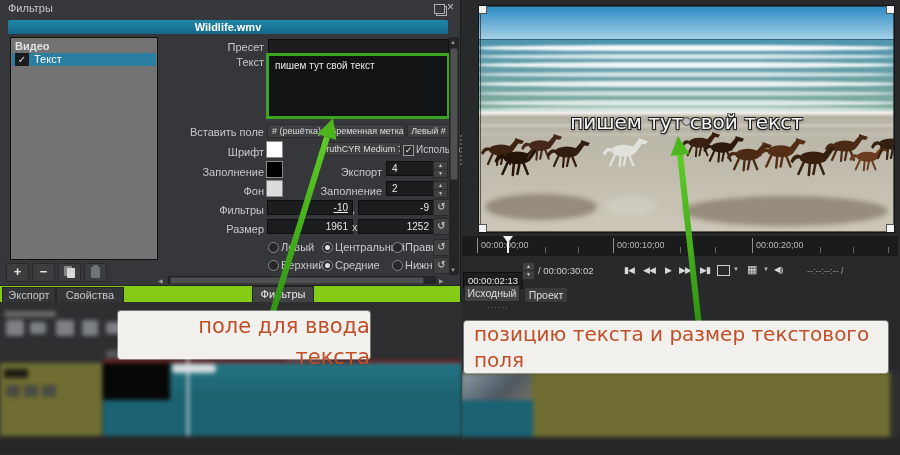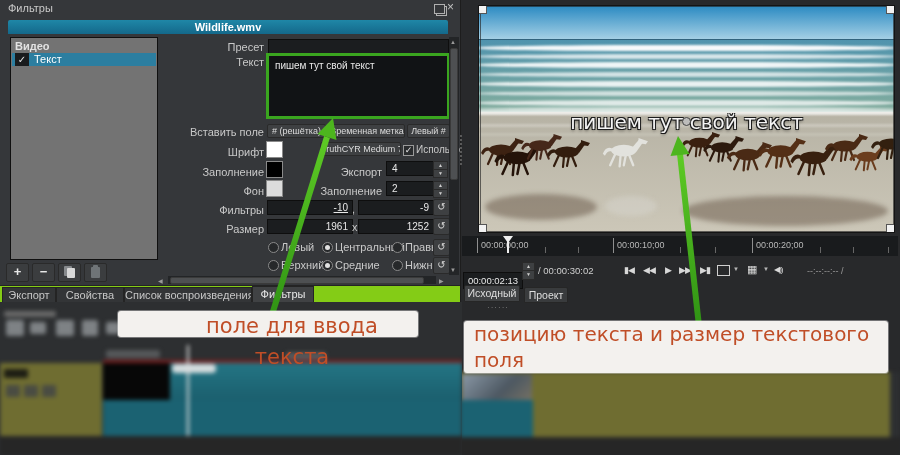--- a/index.html
+++ b/index.html
@@ -97,21 +97,21 @@
   .fitico{width:11px;height:9px;border:1px solid #cfcfcf;}
   .ddown{color:#b5b5b5;font-size:6px;}
   .inout{font-size:9px;color:#9a9a9a;white-space:nowrap;}
   .ptab{position:absolute;height:15px;background:#393b3d;border:1px solid #262626;border-radius:2px 2px 0 0;
     color:#dedede;font-size:10.5px;text-align:center;line-height:15px;}
   .pdots{left:18px;top:303px;width:40px;font-size:8px;color:#7a7a7a;text-align:center;letter-spacing:1px;}
 
   
   .note{background:#f3f1ee;border-radius:3px;color:#c04e27;font-family:"DejaVu Sans",sans-serif;z-index:40;
     box-shadow:0 0 0 1px rgba(255,255,255,.35);}
-  #note1{left:118px;top:311px;width:252px;height:26px;font-size:21px;text-align:center;line-height:31px;padding-left:48px;}
+  #note1{left:118px;top:311px;width:252px;height:48px;font-size:21px;text-align:right;line-height:31px;}
   #note2{left:464px;top:321px;width:424px;height:52px;font-size:20px;line-height:26px;padding-left:10px;box-sizing:border-box;}
   #arrows{left:0;top:0;z-index:30;pointer-events:none;}
 </style>
 </head>
 <body>
 
 <div id="app">
 
   <div id="filters" class="abs">
     <div class="abs dock-title">Фильтры</div>
@@ -205,21 +205,20 @@
     <div class="abs toolbtn" style="left:58px;top:263px;">
         <span class="ico-copy"></span>
       </div>
     <div class="abs toolbtn" style="left:84px;top:263px;">
         <span class="ico-paste"></span>
       </div>
 
     <div id="tabbar" class="abs">
       <div class="tab" style="left:2px;width:52px;">Экспорт</div>
       <div class="tab" style="left:56px;width:66px;">Свойства</div>
-      <div class="tab" style="left:124px;width:126px;">Список воспроизведения</div>
       <div class="tab active" style="left:252px;width:60px;">Фильтры</div>
     </div>
   </div>
 
   <div id="tl" class="abs">
     <div class="blurwrap">
       <div class="abs" style="left:4px;top:9px;width:52px;height:6px;background:#6a6a6a;border-radius:2px;"></div>
       <div class="abs blob" style="left:6px;top:18px;width:18px;height:16px;"></div>
       <div class="abs blob" style="left:30px;top:20px;width:16px;height:12px;"></div>
       <div class="abs blob" style="left:56px;top:18px;width:18px;height:16px;"></div>

